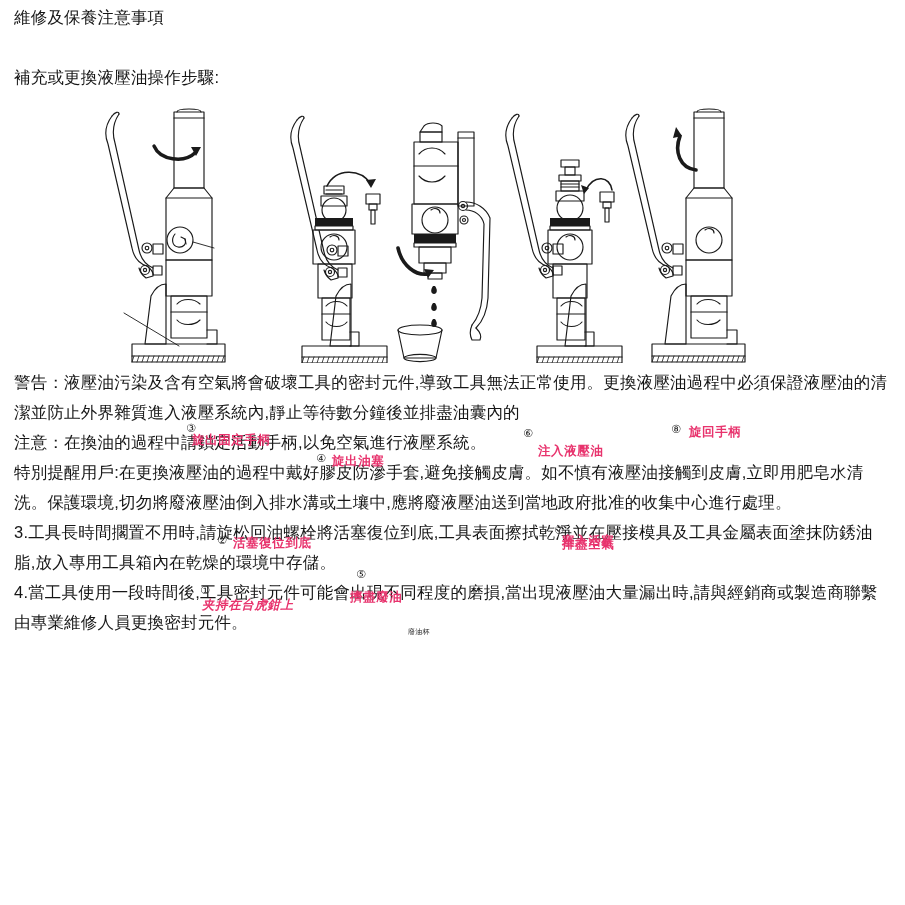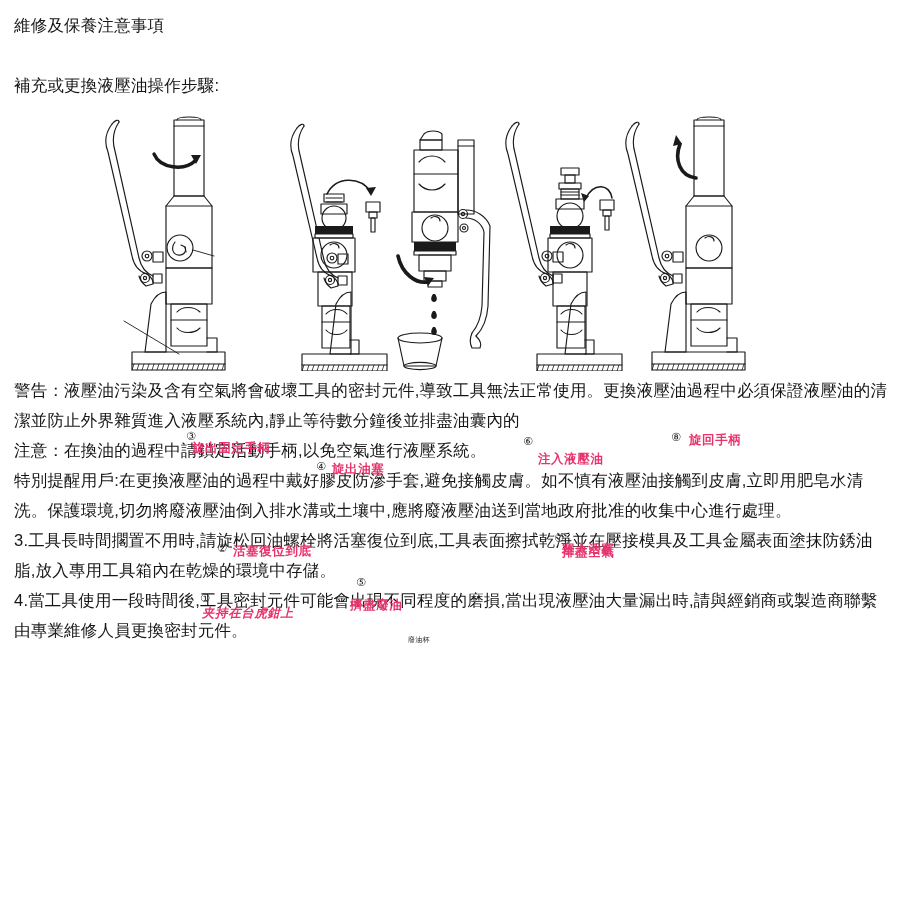--- a/index.html
+++ b/index.html
@@ -3,21 +3,21 @@
 <meta charset="utf-8">
 <style>
   html,body{margin:0;padding:0;background:#fff;}
   body{
     width:905px;height:905px;
     font-family:"Liberation Sans","DejaVu Sans",sans-serif;
     color:#161616;
     overflow:hidden;
     position:relative;
   }
-  .page{position:relative;width:905px;height:905px;box-sizing:border-box;padding:10px 14px 0 14px;}
+  .page{position:relative;width:905px;height:905px;box-sizing:border-box;padding:2px 14px 0 14px;}
 
   .txt{
     font-size:16.5px;
     line-height:30px;
     letter-spacing:0.2px;
     white-space:pre-wrap;
     word-break:break-all;
   }
   .para{margin:0;}
   .gap{height:30px;}

